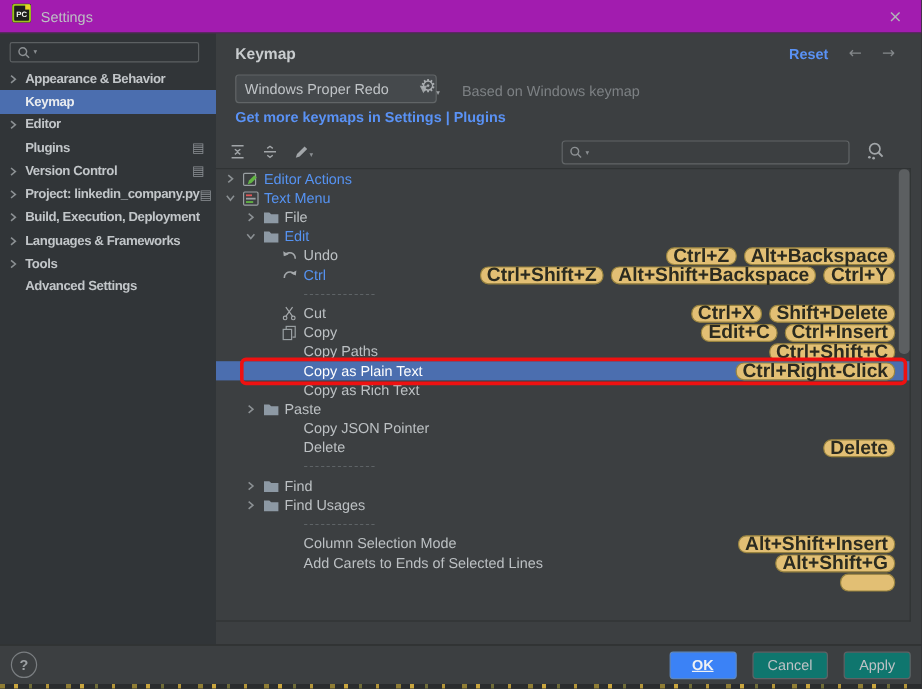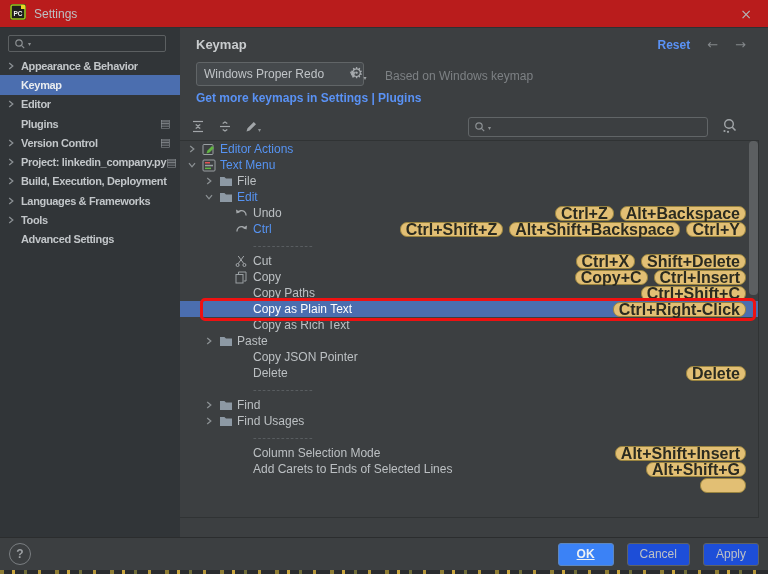--- a/index.html
+++ b/index.html
@@ -1,21 +1,21 @@
 <!DOCTYPE html>
 <html><head>
 <meta charset="utf-8">
 <style>
   html,body{margin:0;padding:0;background:#2b2b2b;}
   .win{position:relative;width:768px;height:574px;background:#3c3f41;overflow:hidden;
        font-family:"Liberation Sans",sans-serif;-webkit-font-smoothing:antialiased;}
   .g{font-family:"DejaVu Sans",sans-serif;}
 
   
-  .titlebar{position:absolute;top:0;left:0;right:0;height:28px;background:#b91c1c;
+  .titlebar{position:absolute;top:0;left:0;right:0;height:28px;background:#a21caf;
             border-bottom:1px solid #2e3133;display:flex;align-items:center;padding:0 10px;box-sizing:border-box;}
   .apptitle{color:#bdc1c4;font-size:12px;margin-left:8px;}
   .closebtn{margin-left:auto;color:#b2b5b8;font-size:14px;line-height:14px;padding:2px 6px;}
 
   
   .sidebar{position:absolute;top:28px;left:0;width:180px;height:509px;background:#313538;}
   .sbsearch{position:absolute;top:7px;left:8px;width:158px;height:17px;border:1px solid #5c6062;
             border-radius:2px;display:flex;align-items:center;gap:2px;padding:0 5px;box-sizing:border-box;}
   .caret{font-size:6px;color:#8c9093;}
   .sbitems{position:absolute;top:28px;left:0;right:0;}
@@ -67,21 +67,21 @@
   
   .annobox{position:absolute;left:200px;top:298px;width:556px;height:23px;box-sizing:border-box;
            border:3px solid #ee1111;border-radius:5px;z-index:6;pointer-events:none;}
 
   
   .botbar{position:absolute;top:537px;left:0;right:0;height:33px;background:#3c3f41;
           border-top:1px solid #2b2d2e;display:flex;align-items:center;padding:0 9px;box-sizing:border-box;}
   .helpbtn{width:20px;height:20px;border:1px solid #7a7e81;border-radius:50%;color:#9da1a4;
            display:flex;align-items:center;justify-content:center;font-size:12px;font-weight:bold;}
   .btns{margin-left:auto;display:flex;gap:13px;}
-  .btn{min-width:56px;height:23px;background:#1d4ed8;border:1px solid #5e6265;border-radius:3px;
+  .btn{min-width:56px;height:23px;background:#0f766e;border:1px solid #5e6265;border-radius:3px;
        color:#bec2c5;font-size:12px;display:flex;align-items:center;justify-content:center;
        padding:0 12px;box-sizing:border-box;}
   .btn.primary{background:#3b82f6;border-color:#5d87bf;color:#eef1f4;font-weight:bold;text-decoration:underline;}
   .understrip{position:absolute;top:570px;left:0;right:0;height:4px;
      background:repeating-linear-gradient(90deg,#8f7d35 0 4px,#2a2c2e 4px 12px,#c9a53e 12px 15px,
        #2a2c2e 15px 24px,#6f6c38 24px 27px,#2a2c2e 27px 38px,#b3953a 38px 41px,#2a2c2e 41px 55px);}
 </style>
 </head>
 <body>
 
@@ -348,21 +348,21 @@
         </div>
         <div class="trow" style="padding-left: 55px;">
           <span class="ticon">
             <svg width="12" height="13" viewBox="0 0 12 13" stroke="#9aa0a3" fill="none">
               <rect x="1" y="3.5" width="7" height="8.5"></rect>
               <path d="M3.5 3.5V1H11v9H8.8"></path>
             </svg>
           </span>
           <span class="tlabel">Copy</span>
           <span class="kgroup">
-            <span class="kbd">Copy+C</span>
+            <span class="kbd">Edit+C</span>
             <span class="kbd">Ctrl+Insert</span>
           </span>
         </div>
         <div class="trow" style="padding-left: 55px;">
           <span class="ticon"></span>
           <span class="tlabel">Copy Paths</span>
           <span class="kgroup">
             <span class="kbd">Ctrl+Shift+C</span>
           </span>
         </div>

